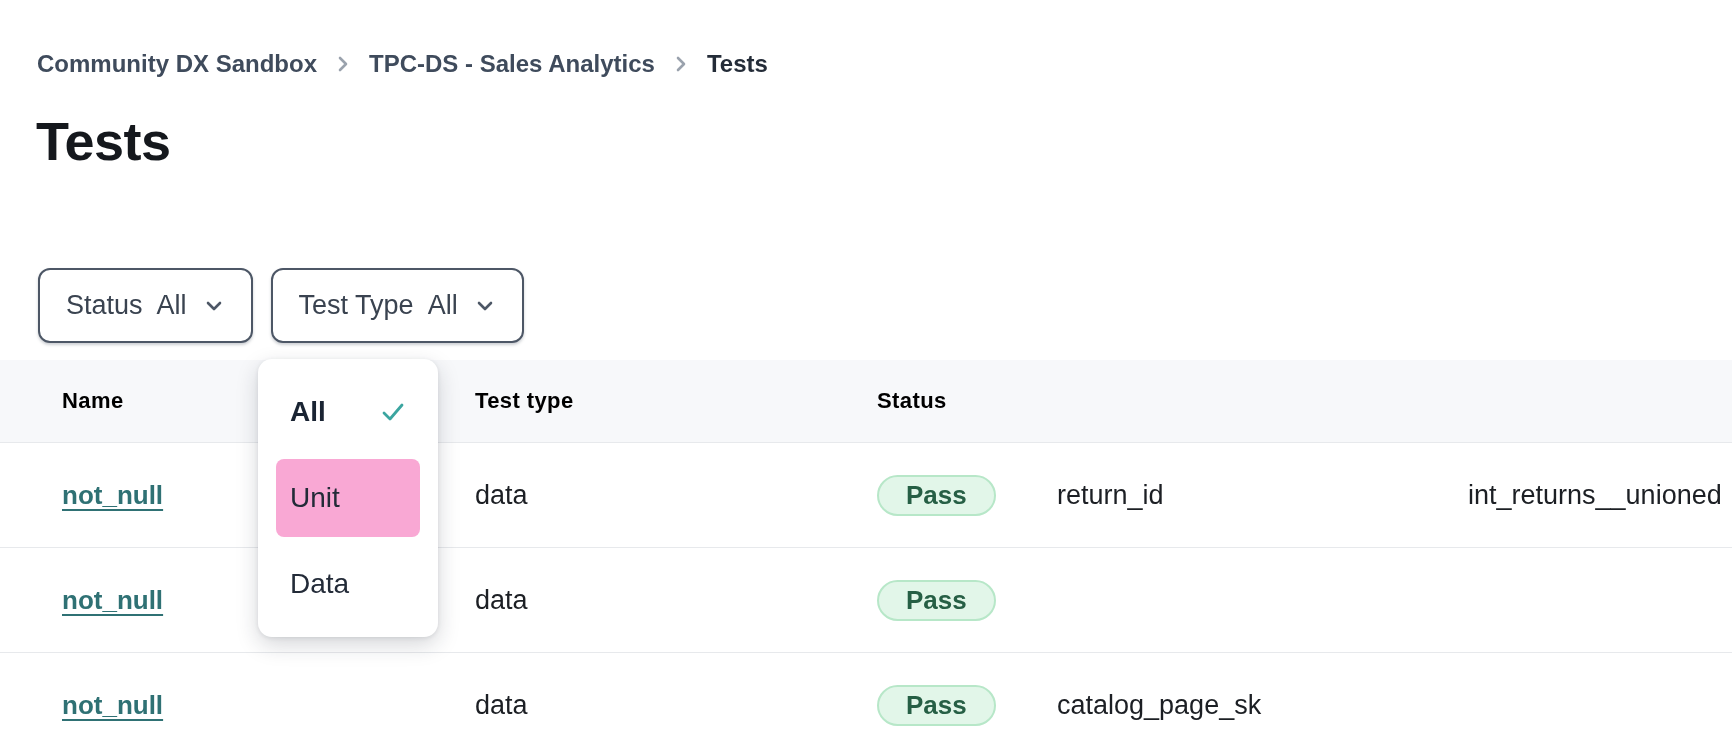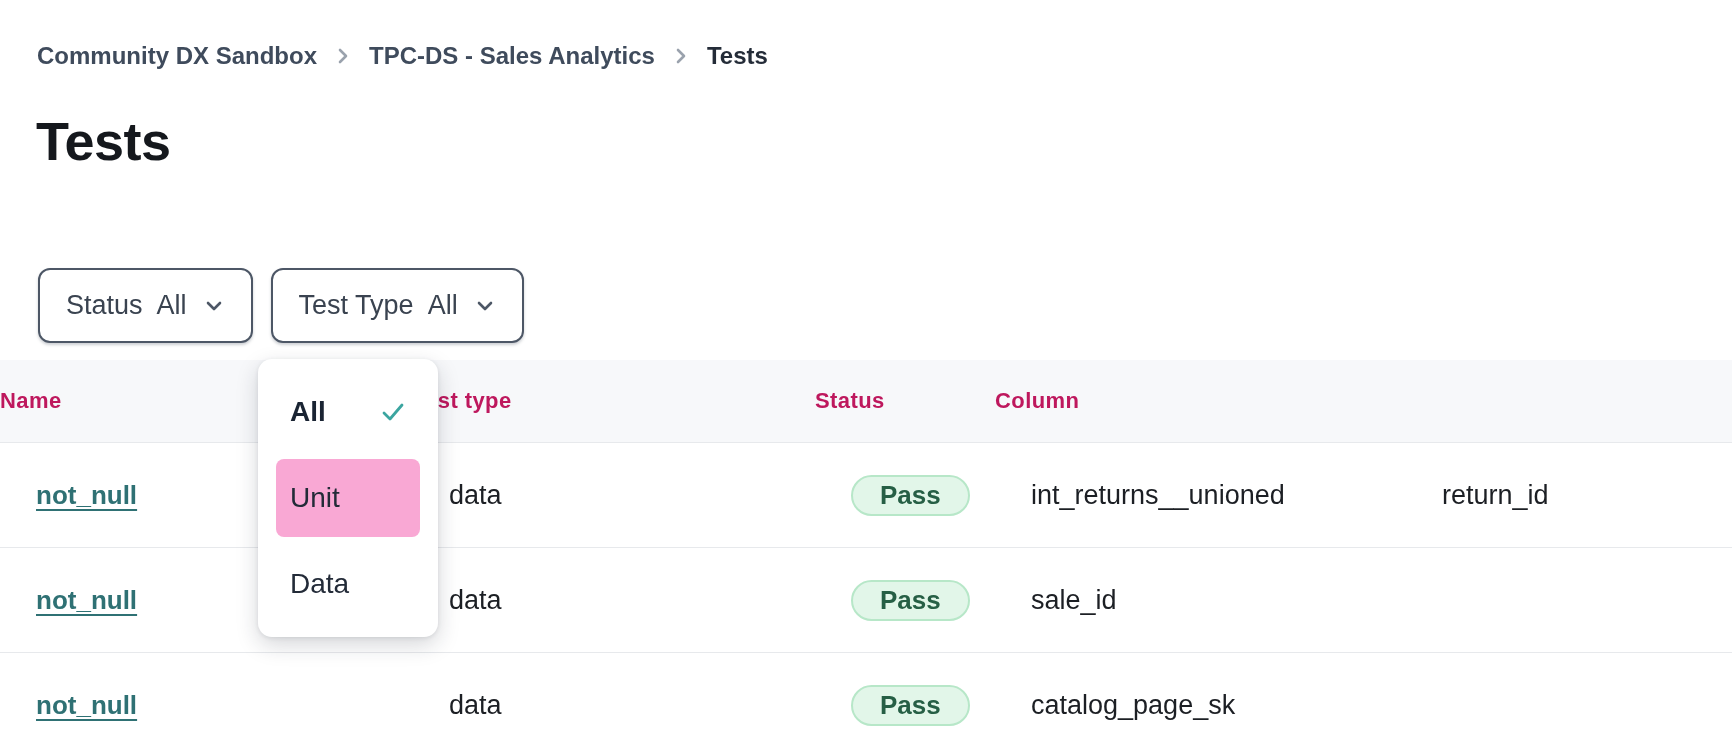--- a/index.html
+++ b/index.html
@@ -4,21 +4,21 @@
 <style>
   * { margin:0; padding:0; box-sizing:border-box; }
   html,body { background:#ffffff; }
   body {
     width:1732px; height:756px; position:relative; overflow:hidden;
     font-family:"Liberation Sans", sans-serif; color:#1c1f24;
   }
 
   
   .breadcrumb {
-    position:absolute; left:37px; top:40px;
+    position:absolute; left:37px; top:48px;
     display:flex; align-items:center; gap:19px;
     font-size:24px; font-weight:700; line-height:32px;
   }
   .crumb-link { color:#3f4b5c; cursor:pointer; }
   .crumb-current { color:#242c38; }
   .crumb-sep { display:flex; align-items:center; color:#9aa2ad; }
 
   
   .page-title {
     position:absolute; left:36px; top:110px;
@@ -37,28 +37,28 @@
   }
   .filter-btn .f-label { color:#3a4350; }
   .filter-btn .f-value { color:#3a4350; }
   .chev { display:flex; align-items:center; margin-left:2px; }
 
   
   .tests-table { position:absolute; left:0; top:360px; width:1732px; }
   .thead {
     height:83px; background:#f7f8fa;
     display:grid; grid-template-columns:413px 402px 180px 411px 1fr;
-    align-items:center;
-    font-size:22px; font-weight:700; letter-spacing:0.4px; color:#be185d;
+    padding-left:62px; align-items:center;
+    font-size:22px; font-weight:700; letter-spacing:0.4px; color:#000000;
     border-bottom:1px solid #e7e9ec;
   }
   .trow {
     height:105px;
     display:grid; grid-template-columns:413px 402px 180px 411px 1fr;
-    padding-left:36px; align-items:center;
+    padding-left:62px; align-items:center;
     font-size:27px; color:#1c1f24;
     border-bottom:1px solid #e7e9ec; background:#ffffff;
   }
   .name-link {
     color:#2f7174; font-weight:700; font-size:26px;
     text-decoration:underline; text-underline-offset:5px;
     text-decoration-thickness:2px; cursor:pointer; justify-self:start;
   }
   .cell { white-space:nowrap; overflow:hidden; }
   .badge {
@@ -124,36 +124,34 @@
         </svg>
     </span>
   </button>
 </div>
 
 <div class="tests-table">
   <div class="thead">
     <div class="cell">Name</div>
     <div class="cell">Test type</div>
     <div class="cell">Status</div>
-    <div class="cell">Column</div>
   </div>
 
   <div class="trow">
     <div class="cell"><span class="name-link">not_null</span></div>
     <div class="cell">data</div>
     <div class="cell"><span class="badge">Pass</span></div>
+    <div class="cell">return_id</div>
     <div class="cell">int_returns__unioned</div>
-    <div class="cell">return_id</div>
   </div>
 
   <div class="trow">
     <div class="cell"><span class="name-link">not_null</span></div>
     <div class="cell">data</div>
     <div class="cell"><span class="badge">Pass</span></div>
-    <div class="cell">sale_id</div>
   </div>
 
   <div class="trow">
     <div class="cell"><span class="name-link">not_null</span></div>
     <div class="cell">data</div>
     <div class="cell"><span class="badge">Pass</span></div>
     <div class="cell">catalog_page_sk</div>
   </div>
 </div>
 

